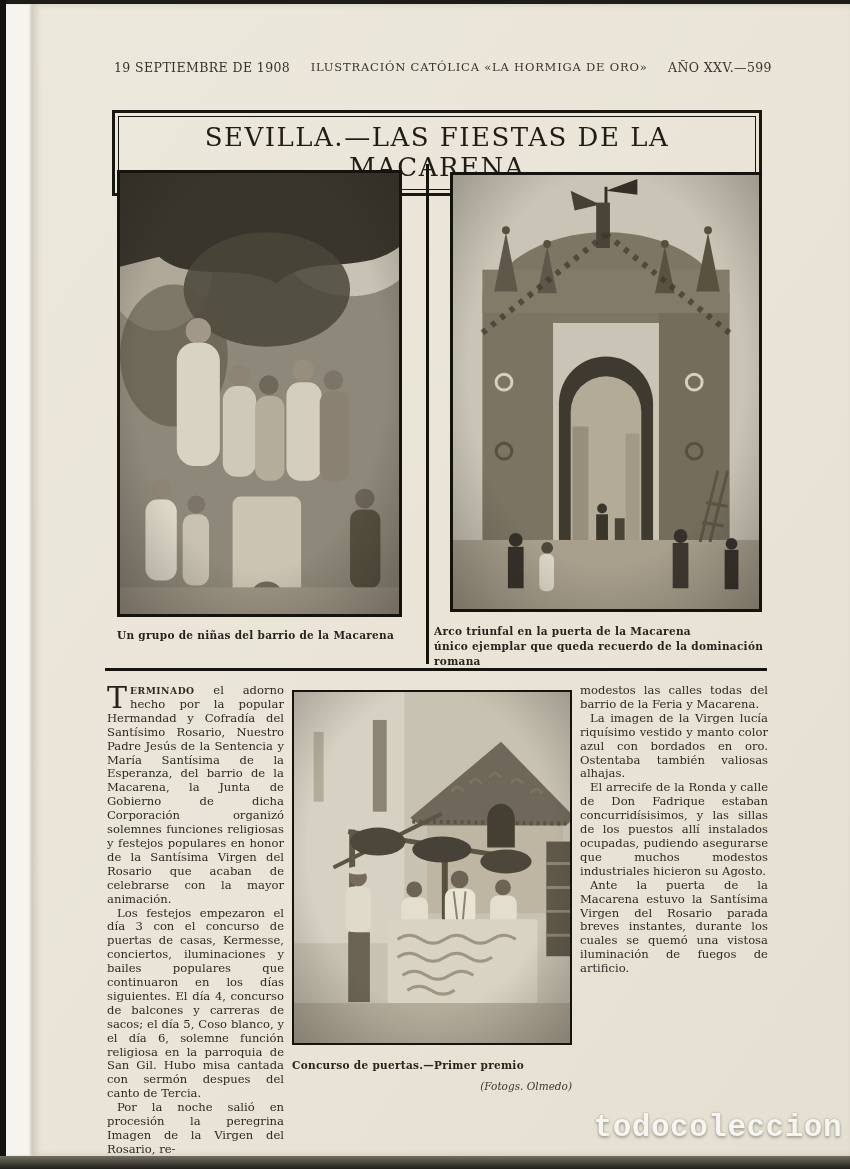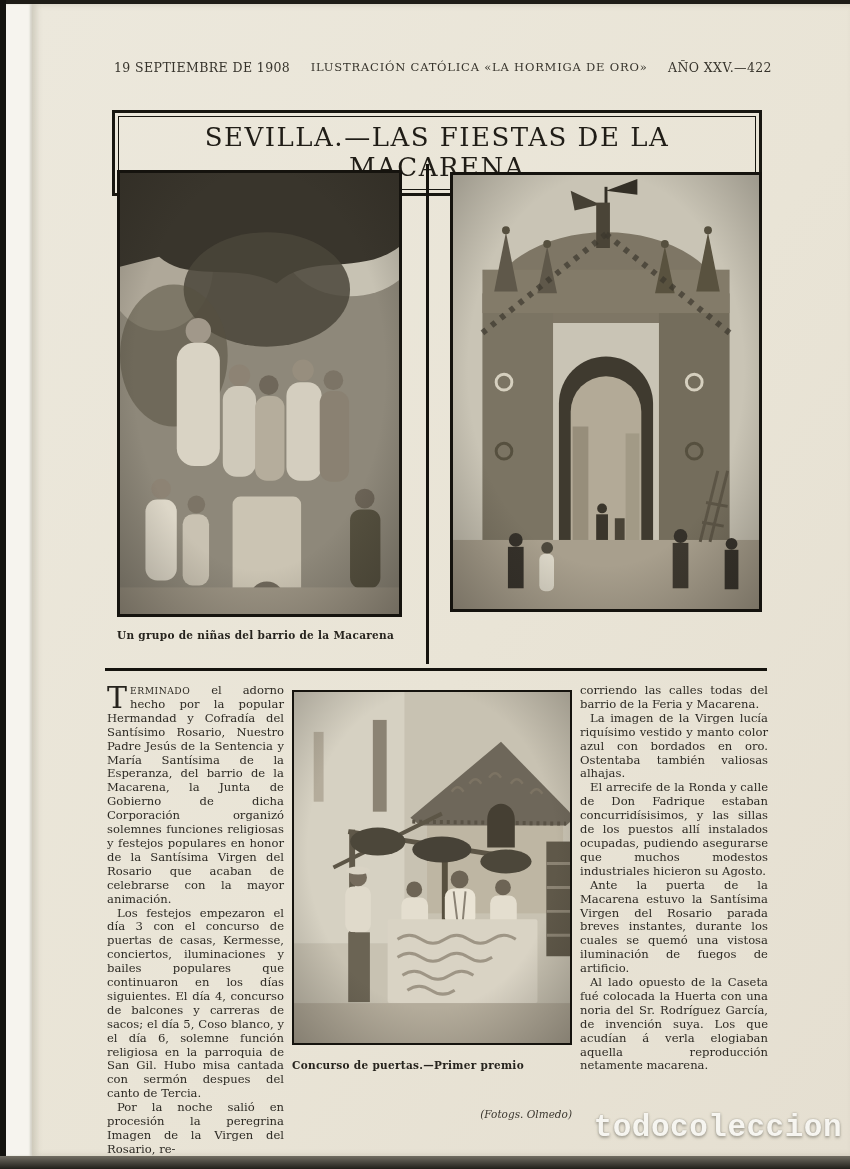--- a/index.html
+++ b/index.html
@@ -51,55 +51,55 @@
   .vrule{position:absolute;left:394px;top:160px;width:3px;height:500px;background:#15130e;}
   .hrule{position:absolute;left:73px;top:664px;width:662px;height:3px;background:#15130e;}
   .caption{
     position:absolute;text-align:left;font-weight:bold;
     font-size:10.5px;letter-spacing:.3px;color:#26231d;line-height:15px;
   }
   .cap-ninas{left:85px;top:624px;width:285px;}
   .cap-arco{left:402px;top:620px;width:344px;}
   .cap-concurso{left:260px;top:1054px;width:280px;}
   .credit{
-    position:absolute;left:260px;top:1104px;width:280px;text-align:right;
+    position:absolute;left:260px;top:1076px;width:280px;text-align:right;
     font-style:italic;font-weight:normal;font-size:10.5px;color:#3a362e;
   }
   
   .col{position:absolute;top:680px;text-align:justify;
     font-size:11.6px;line-height:13.9px;color:#2d2a24;}
   .col-left{left:75px;width:177px;}
   .col-right{left:548px;width:188px;}
   .col p{margin:0;}
   .col p.indent{text-indent:10px;}
   .dropcap{
     float:left;font-size:30px;line-height:25px;padding:1px 3px 0 0;color:#26231d;
   }
-  .smallcaps{font-size:9.2px;letter-spacing:.5px;}
+  .smallcaps{font-size:9.2px;letter-spacing:.5px;font-weight:bold;}
   
   .watermark{
     position:absolute;top:1110px;right:8px;z-index:7;
     font-family:Liberation Mono, monospace;font-weight:bold;
     font-size:31px;letter-spacing:.5px;color:rgba(251,250,246,.95);
     text-shadow:0 0 2px rgba(150,147,136,.9),0 2px 3px rgba(120,117,106,.55);
   }
 </style>
 </head>
 <body>
 
 <div class="top-edge"></div>
 <div class="left-black"></div>
 <div class="scan-gutter"></div>
 
 <div class="page">
 
   <div class="header">
     <span class="date">19 SEPTIEMBRE DE 1908</span>
     <span class="pub">ILUSTRACIÓN CATÓLICA «LA HORMIGA DE ORO»</span>
-    <span class="issue">AÑO XXV.—422</span>
+    <span class="issue">AÑO XXV.—599</span>
   </div>
 
   <div class="title-box">
     <div class="title-inner">SEVILLA.—LAS FIESTAS DE LA MACARENA</div>
   </div>
 
   <div class="photo fig-ninas">
     <svg viewBox="0 0 285 447" preserveAspectRatio="none" aria-hidden="true">
       <defs>
         <radialGradient id="vigA" cx="50%" cy="45%" r="75%">
@@ -186,20 +186,22 @@
         <rect x="88" y="384" width="15" height="38" rx="6" fill="#ddd8c9"></rect>
       <circle cx="232" cy="366" r="7" fill="#35312a"></circle>
         <rect x="224" y="373" width="16" height="46" fill="#3d382f"></rect>
       <circle cx="284" cy="374" r="6" fill="#35312a"></circle>
         <rect x="277" y="380" width="14" height="40" fill="#35312a"></rect>
       <path d="M252 372 L270 300 M262 372 L280 300 M254 352 L276 356 M258 332 L280 336" stroke="#5c5546" stroke-width="3" fill="none"></path>
       <rect width="312" height="440" fill="url(#vigB)"></rect>
     </svg>
   </div>
   <div class="caption cap-arco">
+    <div>Arco triunfal en la puerta de la Macarena</div>
+    <div>único ejemplar que queda recuerdo de la dominación romana</div>
   </div>
 
   <div class="hrule"></div>
 
   <div class="col col-left">
     <p><span class="dropcap">T</span><span class="smallcaps">ERMINADO</span><span> el adorno hecho por la popular Hermandad y Cofradía del Santísimo Rosario, Nuestro Padre Jesús de la Sentencia y María Santísima de la Esperanza, del barrio de la Macarena, la Junta de Gobierno de dicha Corporación organizó solemnes funciones religiosas y festejos populares en honor de la Santísima Virgen del Rosario que acaban de celebrarse con la mayor animación.</span></p>
     <p class="indent">Los festejos empezaron el día 3 con el concurso de puertas de casas, Kermesse, conciertos, iluminaciones y bailes populares que continuaron en los días siguientes. El día 4, concurso de balcones y carreras de sacos; el día 5, Coso blanco, y el día 6, solemne función religiosa en la parroquia de San Gil. Hubo misa cantada con sermón despues del canto de Tercia.</p>
     <p class="indent">Por la noche salió en procesión la peregrina Imagen de la Virgen del Rosario, re-</p>
   </div>
 
@@ -244,23 +246,22 @@
       <rect x="256" y="150" width="24" height="115" fill="#5f5849"></rect>
       <path d="M256 172 h24 M256 196 h24 M256 220 h24 M256 244 h24" stroke="#8b8373" stroke-width="3"></path>
       <rect x="0" y="312" width="280" height="40" fill="#b4ac9b"></rect>
       <rect width="280" height="352" fill="url(#vigC)"></rect>
     </svg>
   </div>
   <div class="caption cap-concurso">Concurso de puertas.—Primer premio</div>
   <div class="credit">(Fotogs. Olmedo)</div>
 
   <div class="col col-right">
-    <p>corriendo las calles todas del barrio de la Feria y Macarena.</p>
+    <p>modestos las calles todas del barrio de la Feria y Macarena.</p>
     <p class="indent">La imagen de la Virgen lucía riquísimo vestido y manto color azul con bordados en oro. Ostentaba también valiosas alhajas.</p>
     <p class="indent">El arrecife de la Ronda y calle de Don Fadrique estaban concurridísisimos, y las sillas de los puestos allí instalados ocupadas, pudiendo asegurarse que muchos modestos industriales hicieron su Agosto.</p>
     <p class="indent">Ante la puerta de la Macarena estuvo la Santísima Virgen del Rosario parada breves instantes, durante los cuales se quemó una vistosa iluminación de fuegos de artificio.</p>
-    <p class="indent">Al lado opuesto de la Caseta fué colocada la Huerta con una noria del Sr. Rodríguez García, de invención suya. Los que acudían á verla elogiaban aquella reproducción netamente macarena.</p>
   </div>
 
 </div>
 
 <div class="watermark">todocoleccion</div>
 <div class="bottom-edge"></div>
 
 </body></html>

